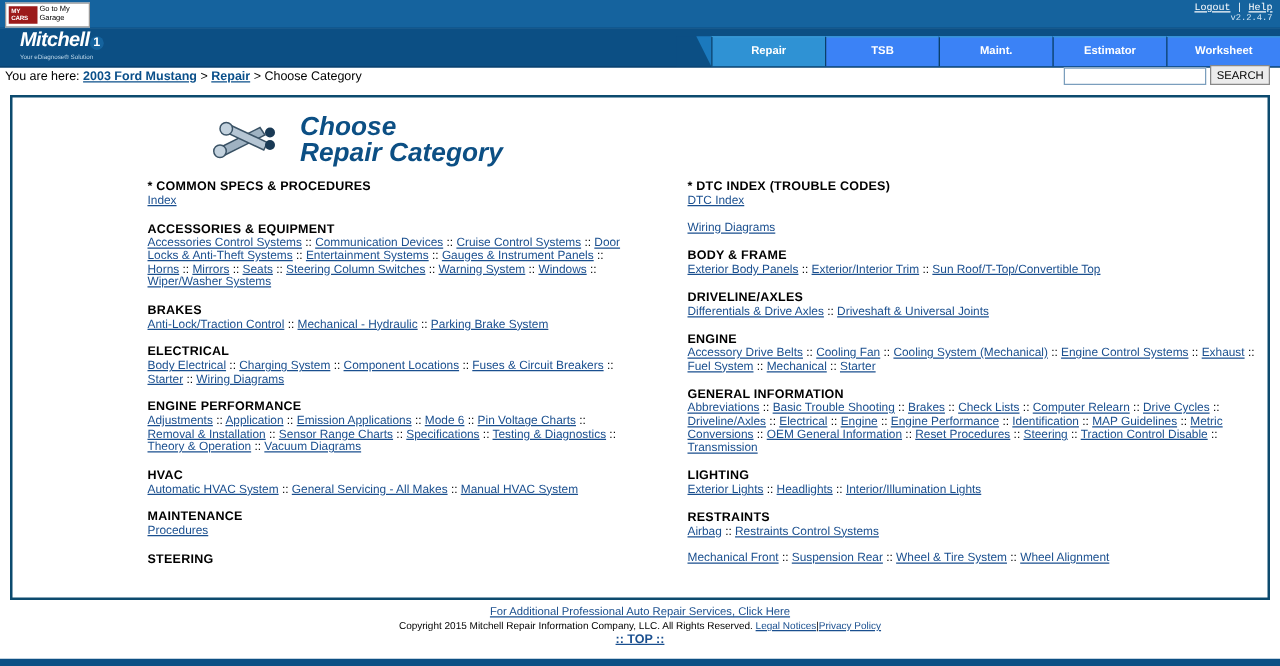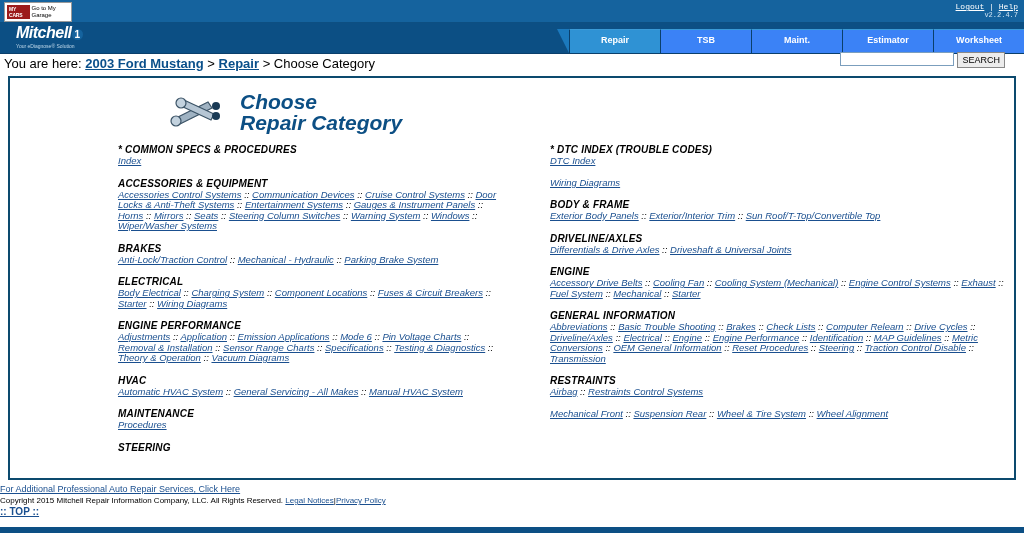--- a/index.html
+++ b/index.html
@@ -131,37 +131,37 @@
     background: #0c4f84;
     border-right: 12px solid #1b79bd;
     border-bottom: 24px solid transparent;
     height: 0;
   }
 
   
   .crumbbar {
     height: 14px;
     background: #ffffff;
-    font-size: 13px;
+    font-size: 10px;
     padding: 2px 0 0 4px;
     color: #000;
   }
   .crumbbar a {
     color: #0a4f8a;
     text-decoration: underline;
     font-weight: bold;
   }
 
   
   .searchbar {
     position: absolute;
-    right: 19px;
+    right: 8px;
     top: 52px;
     display: flex;
-    align-items: flex-start;
+    align-items: flex-end;
   }
   .searchbar input[type=text] {
     width: 108px;
     height: 12px;
     font-size: 9px;
     border: 1px solid #7b9ebd;
     padding: 0 2px;
   }
   .searchbtn {
     margin-left: 3px;
@@ -203,21 +203,20 @@
   }
 
   .columns {
     display: flex;
     padding: 6px 0 0 0;
   }
   .col {
     width: 50%;
     padding: 0 10px 0 108px;
     box-sizing: border-box;
-    font-style: italic;
   }
   .col.right {
     padding-left: 38px;
   }
   .group {
     margin-bottom: 11px;
   }
   .group-title {
     font-size: 10px;
     font-weight: bold;
@@ -233,21 +232,21 @@
   .links a {
     color: #1a4f8f;
     text-decoration: underline;
   }
   .sep {
     color: #000;
   }
 
   
   .footer {
-    text-align: left;
+    text-align: center;
     font-size: 8px;
     padding-top: 4px;
     color: #000;
     line-height: 11px;
   }
   .footer a {
     color: #1a4f8f;
     text-decoration: underline;
   }
   .footer .pro-link {
@@ -392,20 +391,24 @@
         </div>
         <div class="group">
           <div class="group-title">ENGINE</div>
           <div class="links"><a href="#">Accessory Drive Belts</a><span class="sep"> :: </span><a href="#">Cooling Fan</a><span class="sep"> :: </span><a href="#">Cooling System (Mechanical)</a><span class="sep"> :: </span><a href="#">Engine Control Systems</a><span class="sep"> :: </span><a href="#">Exhaust</a><span class="sep"> :: </span><a href="#">Fuel System</a><span class="sep"> :: </span><a href="#">Mechanical</a><span class="sep"> :: </span><a href="#">Starter</a></div>
         </div>
         <div class="group">
           <div class="group-title">GENERAL INFORMATION</div>
           <div class="links"><a href="#">Abbreviations</a><span class="sep"> :: </span><a href="#">Basic Trouble Shooting</a><span class="sep"> :: </span><a href="#">Brakes</a><span class="sep"> :: </span><a href="#">Check Lists</a><span class="sep"> :: </span><a href="#">Computer Relearn</a><span class="sep"> :: </span><a href="#">Drive Cycles</a><span class="sep"> :: </span><a href="#">Driveline/Axles</a><span class="sep"> :: </span><a href="#">Electrical</a><span class="sep"> :: </span><a href="#">Engine</a><span class="sep"> :: </span><a href="#">Engine Performance</a><span class="sep"> :: </span><a href="#">Identification</a><span class="sep"> :: </span><a href="#">MAP Guidelines</a><span class="sep"> :: </span><a href="#">Metric Conversions</a><span class="sep"> :: </span><a href="#">OEM General Information</a><span class="sep"> :: </span><a href="#">Reset Procedures</a><span class="sep"> :: </span><a href="#">Steering</a><span class="sep"> :: </span><a href="#">Traction Control Disable</a><span class="sep"> :: </span><a href="#">Transmission</a></div>
         </div>
         <div class="group">
+          <div class="group-title">LIGHTING</div>
+          <div class="links"><a href="#">Exterior Lights</a><span class="sep"> :: </span><a href="#">Headlights</a><span class="sep"> :: </span><a href="#">Interior/Illumination Lights</a></div>
+        </div>
+        <div class="group">
           <div class="group-title">RESTRAINTS</div>
           <div class="links"><a href="#">Airbag</a><span class="sep"> :: </span><a href="#">Restraints Control Systems</a></div>
         </div>
         <div class="group">
           <div class="links"><a href="#">Mechanical Front</a><span class="sep"> :: </span><a href="#">Suspension Rear</a><span class="sep"> :: </span><a href="#">Wheel &amp; Tire System</a><span class="sep"> :: </span><a href="#">Wheel Alignment</a></div>
         </div>
       </div>
   </div>
 
 </div>

